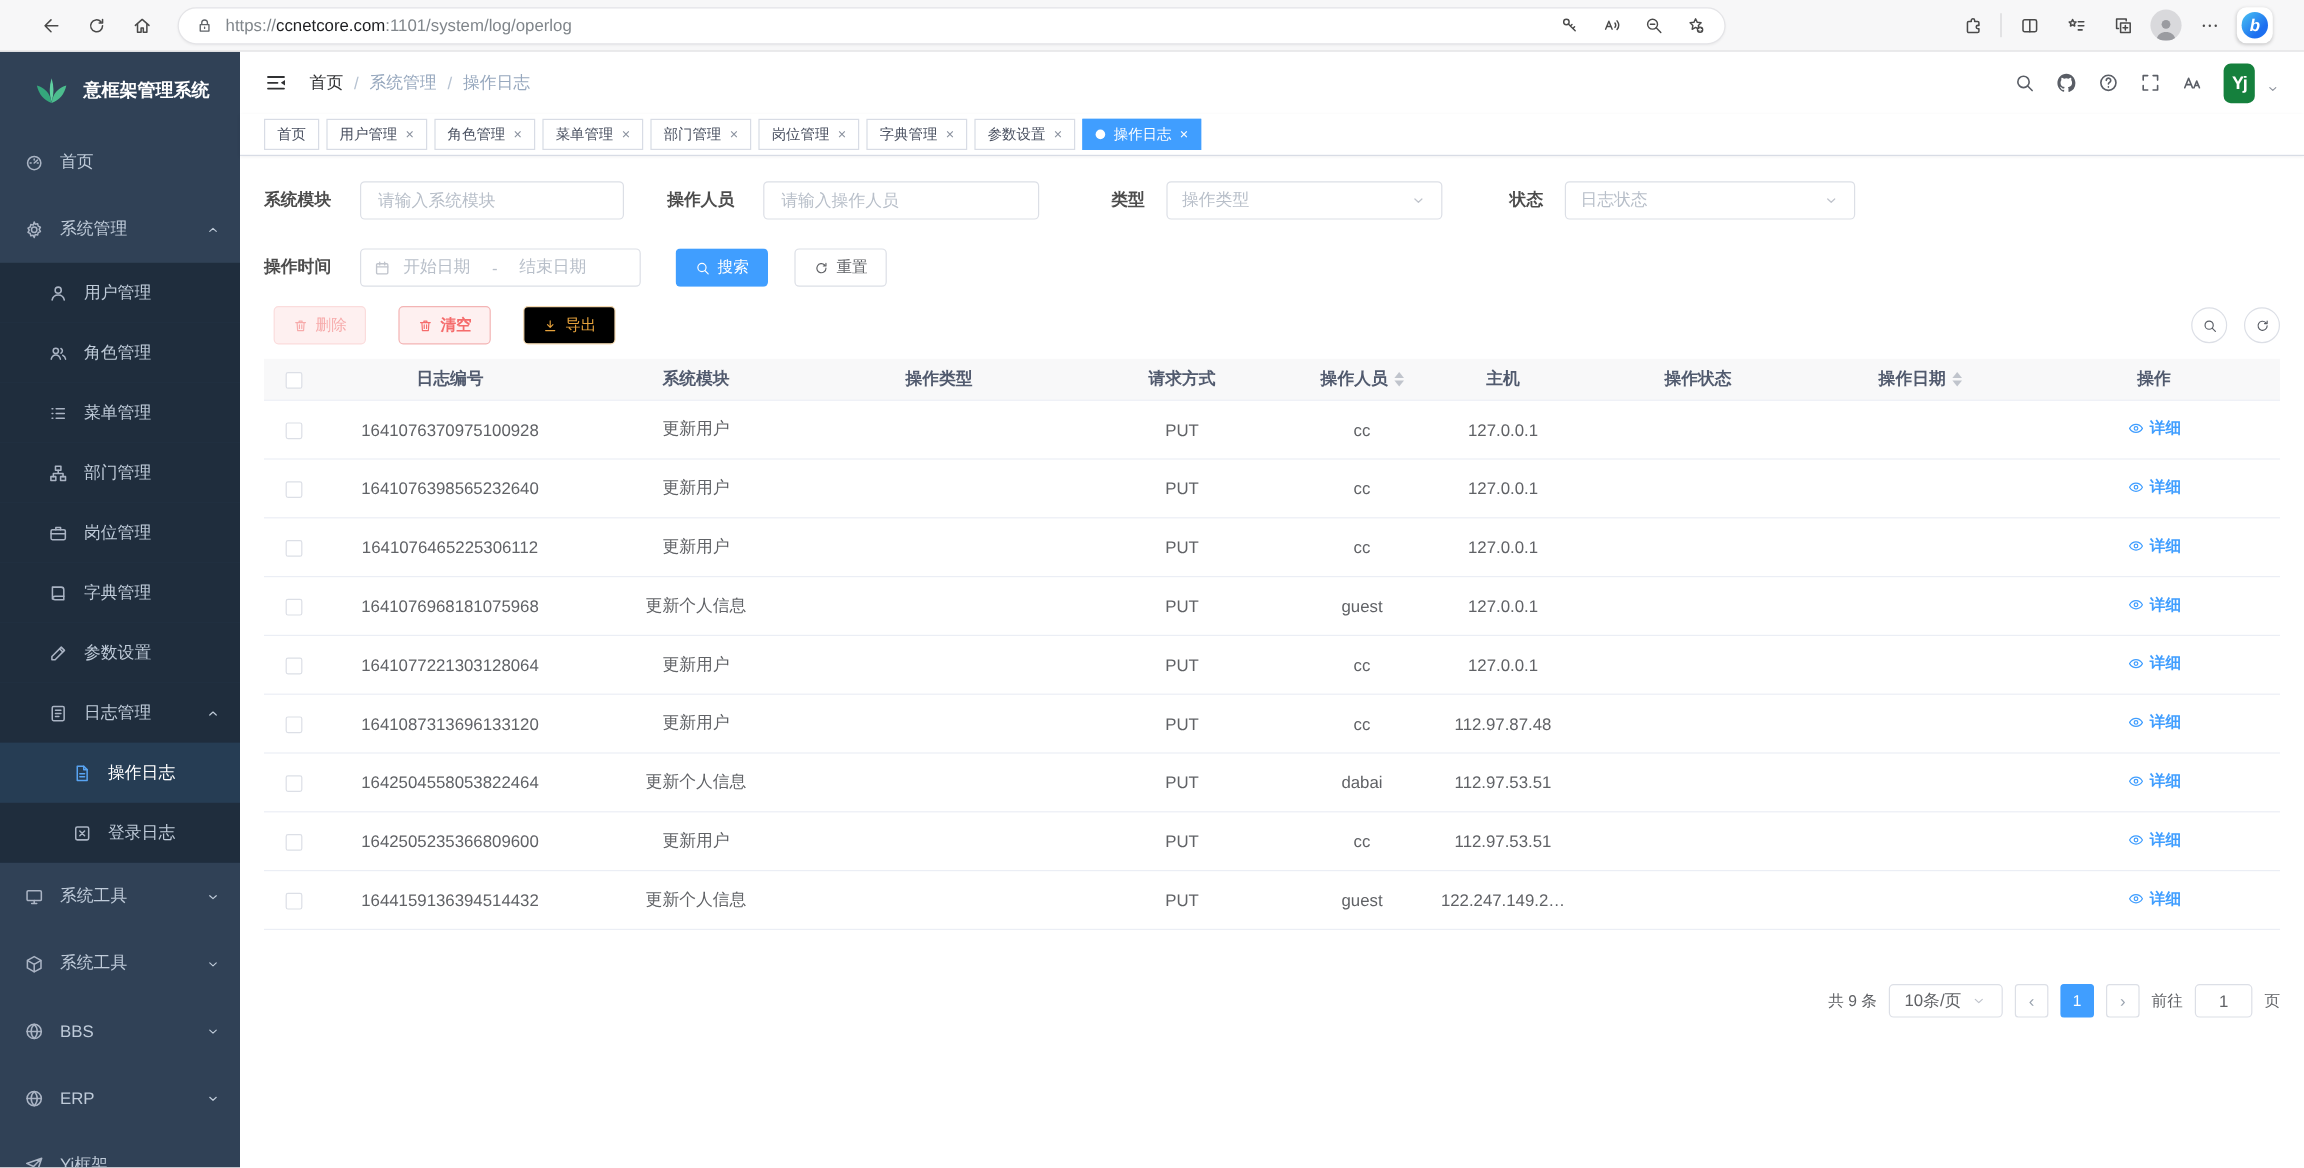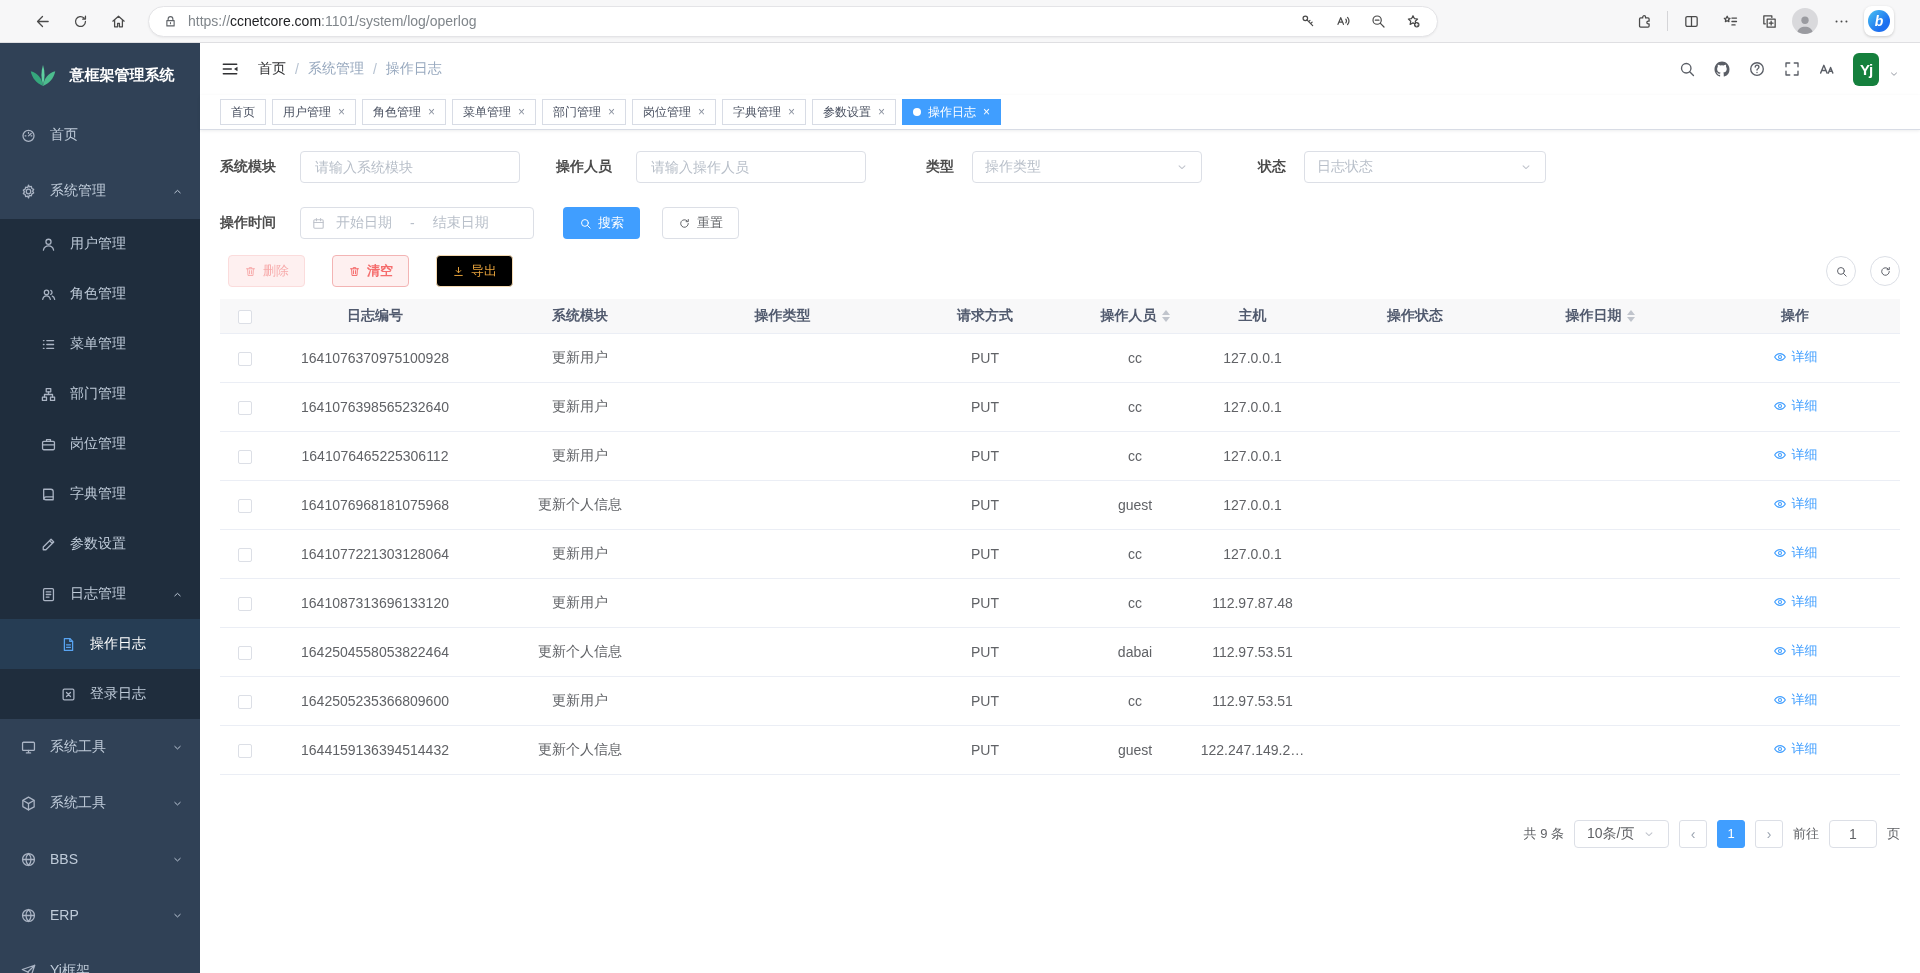--- a/index.html
+++ b/index.html
@@ -113,21 +113,21 @@
   tbody td { height:49px; border-bottom:1px solid #ebeef5; text-align:center;
     white-space:nowrap; overflow:hidden; text-overflow:ellipsis; }
   .cb { width:14px; height:14px; border:1px solid #dcdfe6; border-radius:2px; background:#fff;
     display:inline-block; vertical-align:middle; cursor:pointer; }
   .sortgrp { display:inline-flex; flex-direction:column; vertical-align:middle;
     margin-left:5px; line-height:0; }
   .sortgrp i { width:0; height:0; border-left:4px solid transparent; border-right:4px solid transparent; }
   .sortgrp .up { border-bottom:5px solid #c0c4cc; margin-bottom:2px; }
   .sortgrp .dn { border-top:5px solid #c0c4cc; }
   .link { color:#409eff; font-size:13px; display:inline-flex; align-items:center; gap:5px;
-    cursor:pointer; }
+    cursor:pointer;font-weight:bold; }
   .link .bi { font-size:14px; }
 
   
   .pager { margin-top:45px; display:flex; align-items:center; justify-content:flex-end;
     gap:10px; font-size:13px; color:#606266; }
   .pg-sel { width:95px; height:28px; }
   .pg-btn { width:28px; height:28px; border:1px solid #dcdfe6; border-radius:3px; background:#fff;
     color:#9aa3af; display:flex; align-items:center; justify-content:center; font-size:14px;
     cursor:pointer; }
   .pg-cur { background:#409eff; border-color:#409eff; color:#fff; font-size:13px; }

